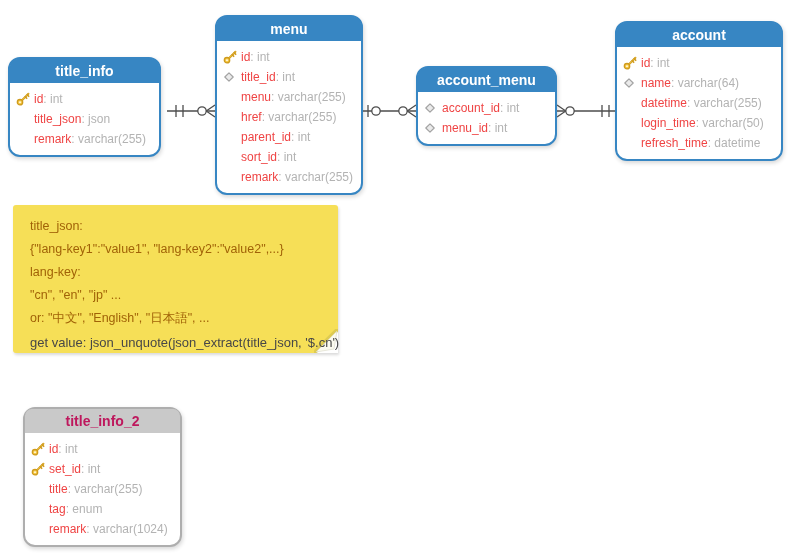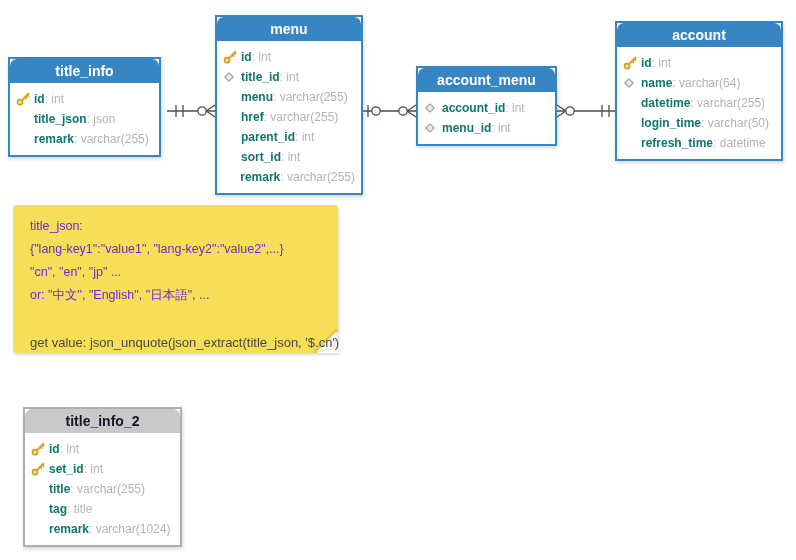--- a/index.html
+++ b/index.html
@@ -1,49 +1,49 @@
 <!DOCTYPE html>
 <html><head>
 <meta charset="utf-8">
 <style>
   html,body{margin:0;padding:0;background:#fff;}
   .canvas{position:relative;width:796px;height:560px;background:#ffffff;overflow:hidden;
           font-family:"Liberation Sans",sans-serif;}
 
   
-  .tbl{position:absolute;border:2px solid #3786c3;border-radius:0;background:#fff;
+  .tbl{position:absolute;border:2px solid #3786c3;border-radius:12px;background:#fff;
        box-shadow:1px 2px 4px rgba(0,0,0,.16);}
   .tbl .hd{height:24px;line-height:24px;text-align:center;background:#3786c3;color:#fff;
            font-size:14px;font-weight:bold;border-radius:7px 7px 0 0;border-bottom:2px solid #fff;}
   .tbl .bd{padding:4px 6px 6px 6px;}
   .row{height:20px;display:flex;align-items:center;font-size:12px;white-space:nowrap;}
   .ic{width:18px;display:inline-flex;justify-content:flex-start;align-items:center;}
-  .fn{color:#0f766e;font-weight:bold;}
+  .fn{color:#ef4444;font-weight:normal;}
   .ft{color:#b3b3b3;}
   .tbl.gray{border-color:#aeaeae;}
-  .tbl.gray .hd{background:#c9c9c9;color:#0f172a;}
+  .tbl.gray .hd{background:#c9c9c9;color:#be185d;}
 
   #t-title_info   {left:8px;  top:57px;  width:149px;}
   #t-menu         {left:215px; top:15px;  width:144px;}
   #t-account_menu {left:416px; top:66px;  width:137px;}
   #t-account      {left:615px; top:21px;  width:164px;}
   #t-title_info_2 {left:23px;  top:407px; width:155px;}
 
   
   .conn{position:absolute;top:99px;height:24px;}
   #c1{left:167px;width:48px;}
   #c2{left:363px;width:53px;}
   #c3{left:557px;width:58px;}
   .conn svg{display:block;}
 
   
   .note{position:absolute;left:13px;top:205px;width:325px;height:148px;box-sizing:border-box;
         background:#f6df57;border-radius:3px;border-bottom-right-radius:0;
         box-shadow:1px 2px 3px rgba(0,0,0,.15);
-        padding:10px 12px 0 17px;font-size:12.5px;color:#6d28d9;}
+        padding:10px 12px 0 17px;font-size:12.5px;color:#a16207;}
   .note-line{height:23px;line-height:23px;white-space:nowrap;overflow:hidden;}
   .fold{position:absolute;right:0;bottom:0;width:24px;height:24px;}
 </style>
 </head>
 <body>
 
 <div class="canvas">
 
   <div class="tbl" id="t-title_info">
     <div class="hd">title_info</div>
@@ -224,21 +224,21 @@
           <span class="ft">: int</span>
         </div>
         <div class="row">
           <span class="ic"></span>
           <span class="fn">title</span>
           <span class="ft">: varchar(255)</span>
         </div>
         <div class="row">
           <span class="ic"></span>
           <span class="fn">tag</span>
-          <span class="ft">: title</span>
+          <span class="ft">: enum</span>
         </div>
         <div class="row">
           <span class="ic"></span>
           <span class="fn">remark</span>
           <span class="ft">: varchar(1024)</span>
         </div>
       </div>
   </div>
 
   <div class="conn" id="c1">
@@ -273,20 +273,21 @@
         <circle cx="13" cy="12" r="4.2" fill="#ffffff"></circle>
         <line x1="45" y1="6" x2="45" y2="18"></line>
         <line x1="52" y1="6" x2="52" y2="18"></line>
       </g>
     </svg>
   </div>
 
   <div class="note">
     <div class="note-line">title_json:</div>
     <div class="note-line">{"lang-key1":"value1", "lang-key2":"value2",...}</div>
+    <div class="note-line">lang-key:</div>
     <div class="note-line">"cn", "en", "jp" ...</div>
     <div class="note-line">or: "中文", "English", "日本語", ...</div>
     <svg class="fold" viewBox="0 0 24 24">
       <polygon points="24,0 24,24 0,24" fill="#ffffff"></polygon>
       <line x1="0" y1="24" x2="24" y2="0" stroke="#decb52" stroke-width="4"></line>
       <polygon points="2,23 23,2 20,20" fill="#fbfaef" stroke="#d9d9c6" stroke-width="0.6"></polygon>
     </svg>
   </div>
 
   <div class="note-line" style="position:absolute;left:30px;top:331px;font-size:13px;color:#474747;font-family:'Liberation Sans',sans-serif;">get value: json_unquote(json_extract(title_json, '$.cn')</div>

